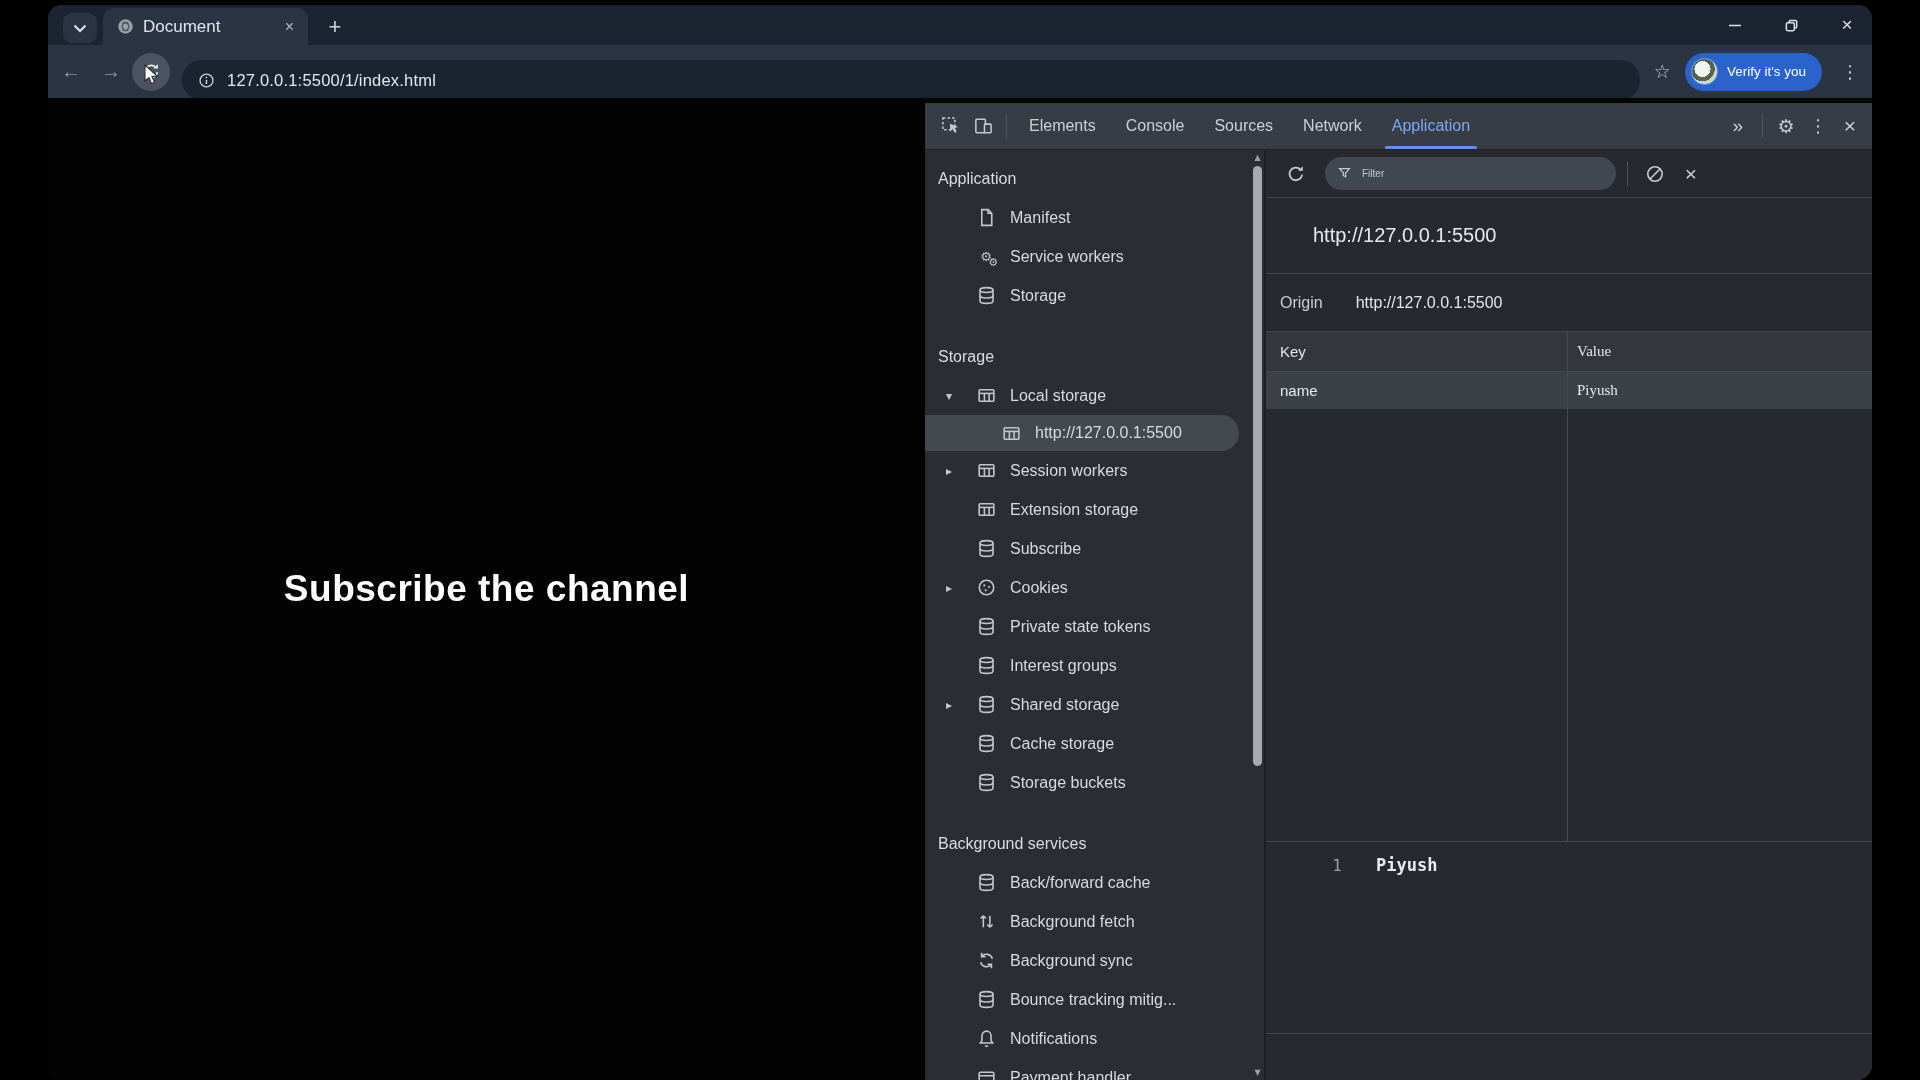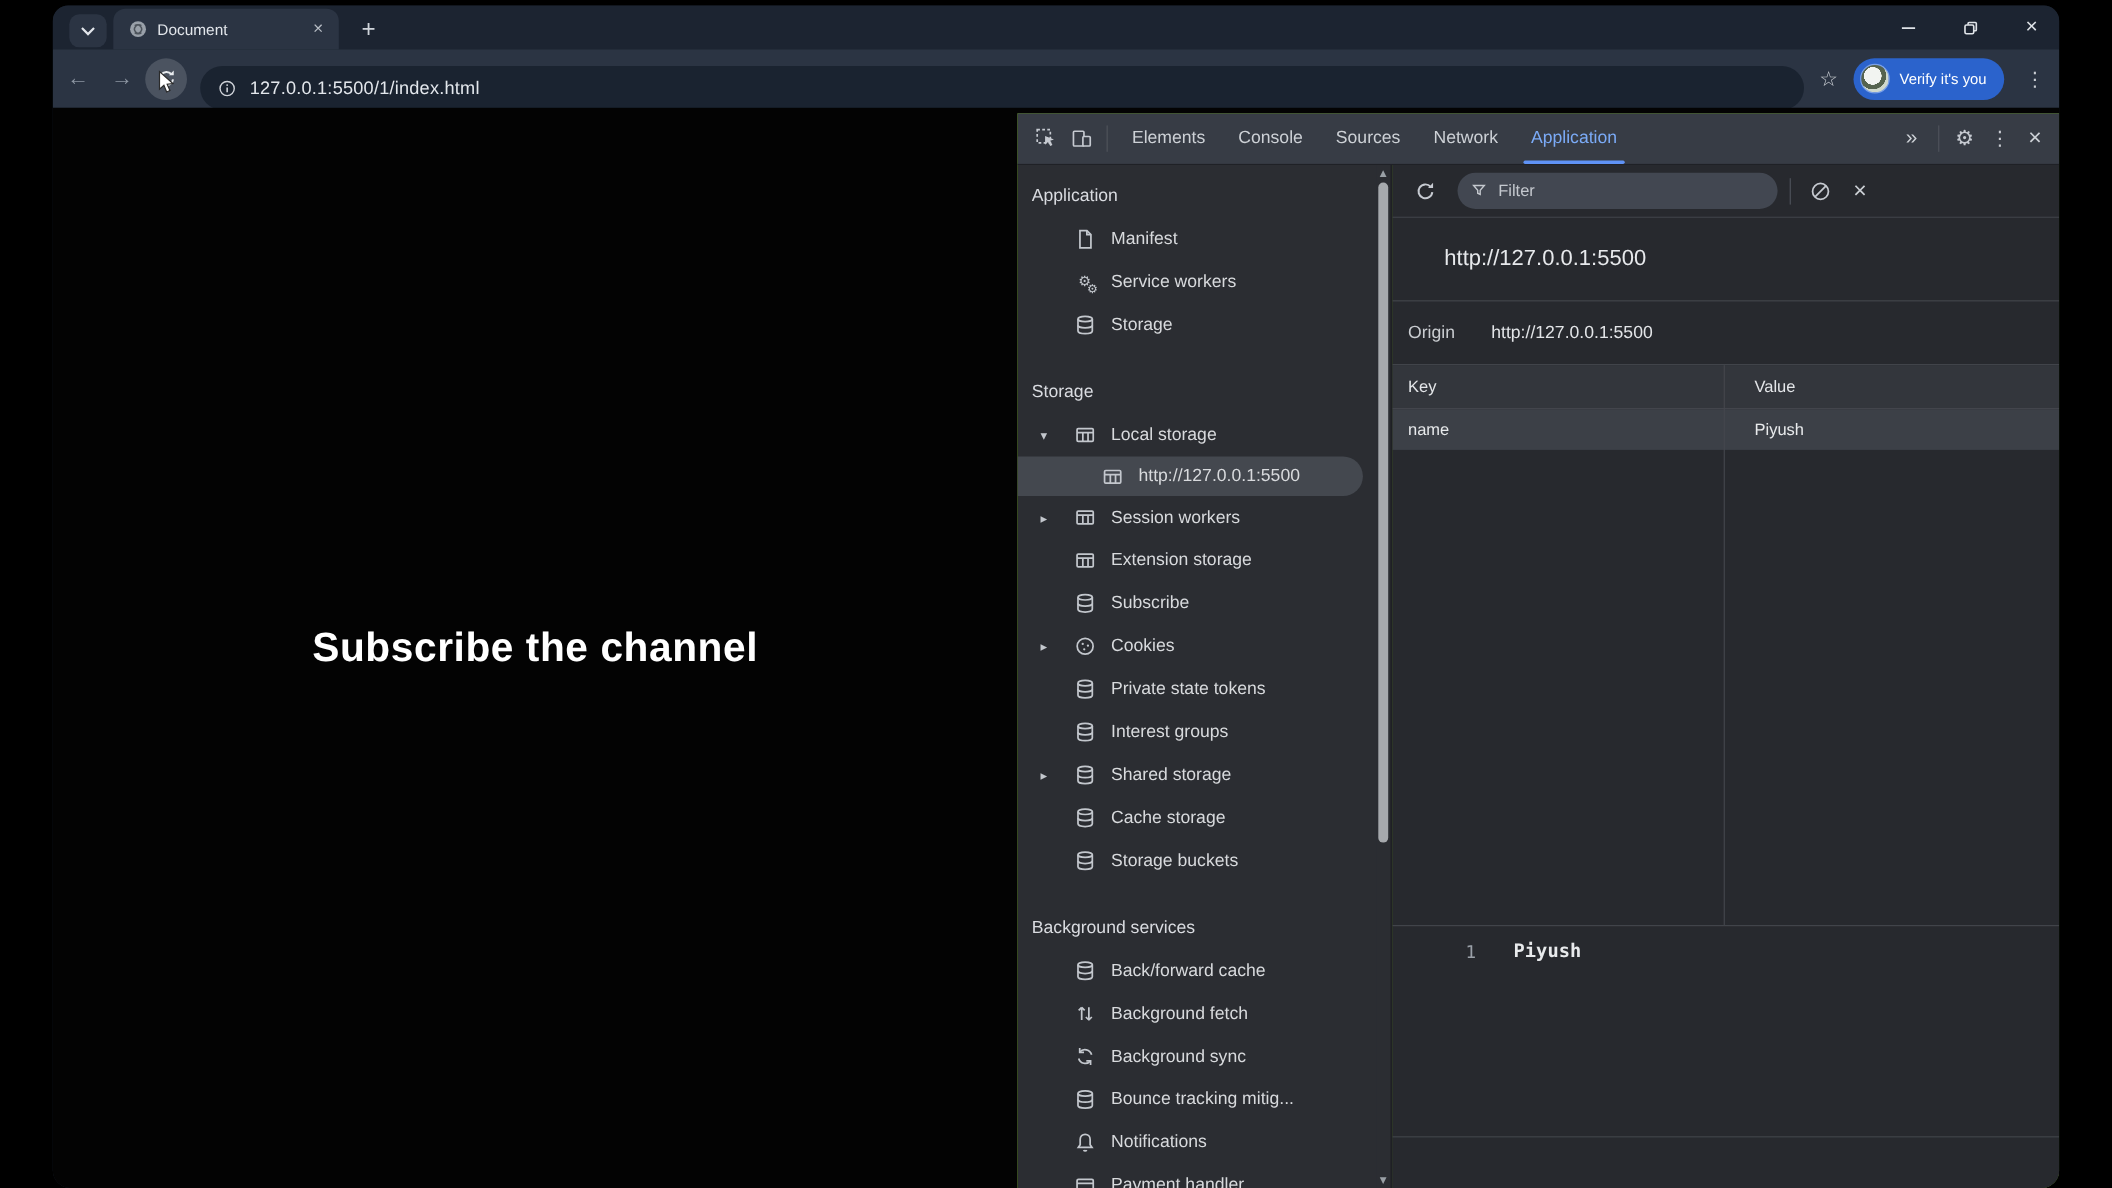--- a/index.html
+++ b/index.html
@@ -8,21 +8,21 @@
   .window { position:absolute; left:48px; top:5px; width:1824px; height:1075px;
     border-radius:14px 14px 16px 16px; overflow:hidden; background:#1c2431; }
 
   
   .tabstrip { position:relative; height:40px; background:#1c2431; }
   .tab-search { position:absolute; left:15px; top:8px; width:34px; height:30px;
     border-radius:9px; background:#2b3443; display:flex; align-items:center; justify-content:center; }
   .tab { position:absolute; left:55px; top:3px; width:205px; height:37px;
     background:#2b3443; border-radius:11px 11px 0 0; display:flex; align-items:center; padding:0 10px 0 14px; }
   .favicon { width:17px; height:17px; margin-right:9px; flex:none; }
-  .tab-title { color:#e2e6eb; font-size:14px; flex:1; }
+  .tab-title { color:#e2e6eb; font-size:17px; flex:1; }
   .tab-close { color:#b7bdc5; font-size:16px; line-height:1; padding:2px 4px; }
   .new-tab { position:absolute; left:272px; top:7px; width:30px; height:30px; color:#cfd4da;
     font-size:22px; font-weight:300; display:flex; align-items:center; justify-content:center; }
   .win-controls { position:absolute; right:10px; top:0; height:40px; display:flex; align-items:center; gap:26px; }
   .win-btn { width:30px; height:30px; display:flex; align-items:center; justify-content:center; color:#dfe3e8; }
 
   
   .toolbar { position:relative; height:53px; background:#2b3443; display:flex; align-items:center; }
   .nav-btn { width:34px; height:34px; display:flex; align-items:center; justify-content:center;
     color:#8d96a2; font-size:20px; margin-left:6px; }
@@ -87,37 +87,37 @@
     font-family:"DejaVu Sans", sans-serif; }
   .sb-thumb { position:absolute; left:2px; width:9px; top:16px; height:600px;
     background:#a6a9ad; border-radius:5px; }
 
   
   .dt-main { flex:1; display:flex; flex-direction:column; background:#27292e; position:relative; min-width:0; }
   .filterbar { height:48px; flex:none; border-bottom:1px solid #404349; display:flex; align-items:center;
     padding-left:14px; }
   .filter-pill { width:291px; height:33px; background:#424751; border-radius:17px; display:flex;
     align-items:center; padding:0 12px; margin-left:13px; }
-  .filter-input { background:transparent; border:none; outline:none; color:#dde0e4; font-size:15px;
+  .filter-input { background:transparent; border:none; outline:none; color:#dde0e4; font-size:10px;
     margin-left:10px; width:200px; font-family:"Liberation Sans", sans-serif; }
   .filter-input::placeholder { color:#c4c8ce; opacity:1; }
   .filterbar .vsep { margin:0 11px; }
   .domain-row { height:76px; flex:none; border-bottom:1px solid #45484e; display:flex; align-items:center; }
   .domain-text { color:#e7e9ec; font-size:20px; margin-left:47px; }
   .origin-row { height:58px; flex:none; border-bottom:1px solid #45484e; display:flex; align-items:center; }
   .origin-label { color:#c9ccd0; font-size:16px; margin-left:14px; }
   .origin-value { color:#e3e5e8; font-size:16px; margin-left:33px; }
   .kv-table { height:510px; flex:none; position:relative; border-bottom:1px solid #45484e; }
   .kv-col-divider { position:absolute; left:301px; top:0; bottom:0; width:1px; background:#45484e; }
   .kv-head { height:40px; background:#33363c; border-bottom:1px solid #45484e; display:flex; }
   .kv-head .cell { color:#e4e6e9; font-size:15px; display:flex; align-items:center; }
   .kv-row { height:37px; background:#3c4047; display:flex; }
   .kv-row .cell { color:#e8eaec; font-size:15px; display:flex; align-items:center; }
   .cell.key { width:301px; padding-left:14px; }
-  .cell.val { flex:1; padding-left:28px; }
+  .cell.val { flex:1; padding-left:10px;font-family:Liberation Serif, serif; }
   .preview { height:192px; flex:none; border-bottom:1px solid #43464c; position:relative;
     font-family:"DejaVu Sans Mono", monospace; }
   .preview-line-no { position:absolute; left:48px; top:14px; width:28px; text-align:right;
     color:#9aa0a8; font-size:16px; }
   .preview-value { position:absolute; left:110px; top:13px; color:#e8eaec; font-size:17px; font-weight:700; }
   .dt-footer { flex:1; background:#27292e; }
 
   svg.ui { stroke:#c6cad1; fill:none; stroke-width:1.6; }
   svg.ui .fill { fill:#c6cad1; stroke:none; }
 </style>

